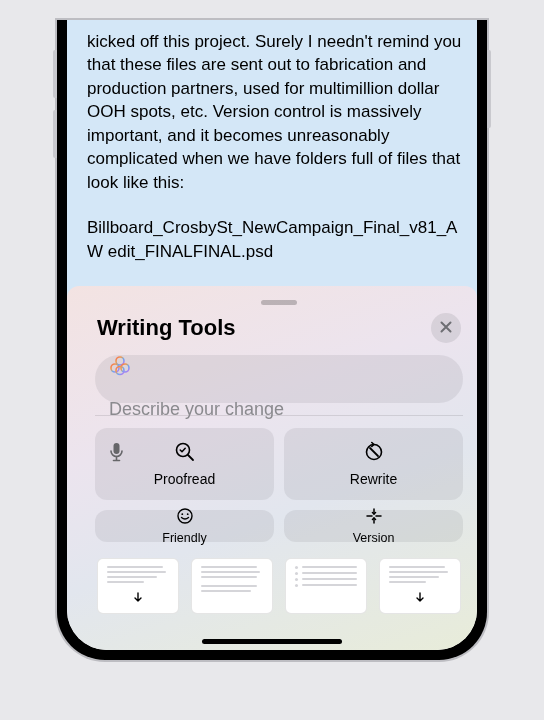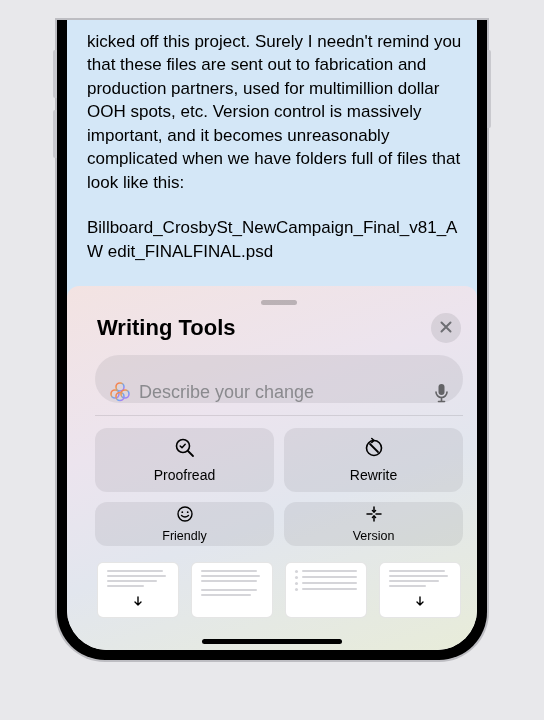--- a/index.html
+++ b/index.html
@@ -58,42 +58,43 @@
   width: 30px; height: 30px; border-radius: 50%;
   background: rgba(120,120,128,0.18);
   display: flex; align-items: center; justify-content: center;
   cursor: pointer;
 }
 .input-row {
   background: rgba(120,120,128,0.14);
   border-radius: 26px;
   height: 48px;
   display: flex;
-  align-items: flex-end;
+  align-items: flex-start;
   padding: 0 14px;
-  gap: 8px;
+  gap: 22px;
   margin-bottom: 12px;
+  flex-direction: column;
 }
 .siri-orb svg { display: block; }
 .input-placeholder { flex: 1; color: #8a8a8e; font-size: 18px; }
 .mic-icon svg { display: block; }
 .divider { height: 1px; background: rgba(0,0,0,0.10); margin: 4px 0 12px 0; }
 .row2 { display: flex; gap: 10px; margin-bottom: 10px; }
 .row3 { display: flex; gap: 10px; margin-bottom: 16px; }
 .tool-btn {
   background: rgba(120,120,128,0.14);
   border-radius: 12px;
   display: flex;
   flex-direction: column;
   align-items: center;
   justify-content: center;
   cursor: pointer;
 }
-.row2 .tool-btn { flex: 1; height: 64px; gap: 4px; }
-.row3 .tool-btn { flex: 1; height: 44px; gap: 2px; }
+.row2 .tool-btn { flex: 1; height: 72px; gap: 4px; }
+.row3 .tool-btn { flex: 1; height: 32px; gap: 2px; }
 .tool-btn .lbl { font-size: 14px; color: #000; }
 .row3 .tool-btn .lbl { font-size: 12.5px; }
 .previews { display: flex; gap: 12px; padding-left: 2px; overflow: hidden; }
 .preview-card {
   width: 82px; height: 56px;
   background: #fff;
   border: 1px solid rgba(0,0,0,0.10);
   border-radius: 6px;
   padding: 7px 9px;
   display: flex; flex-direction: column;

